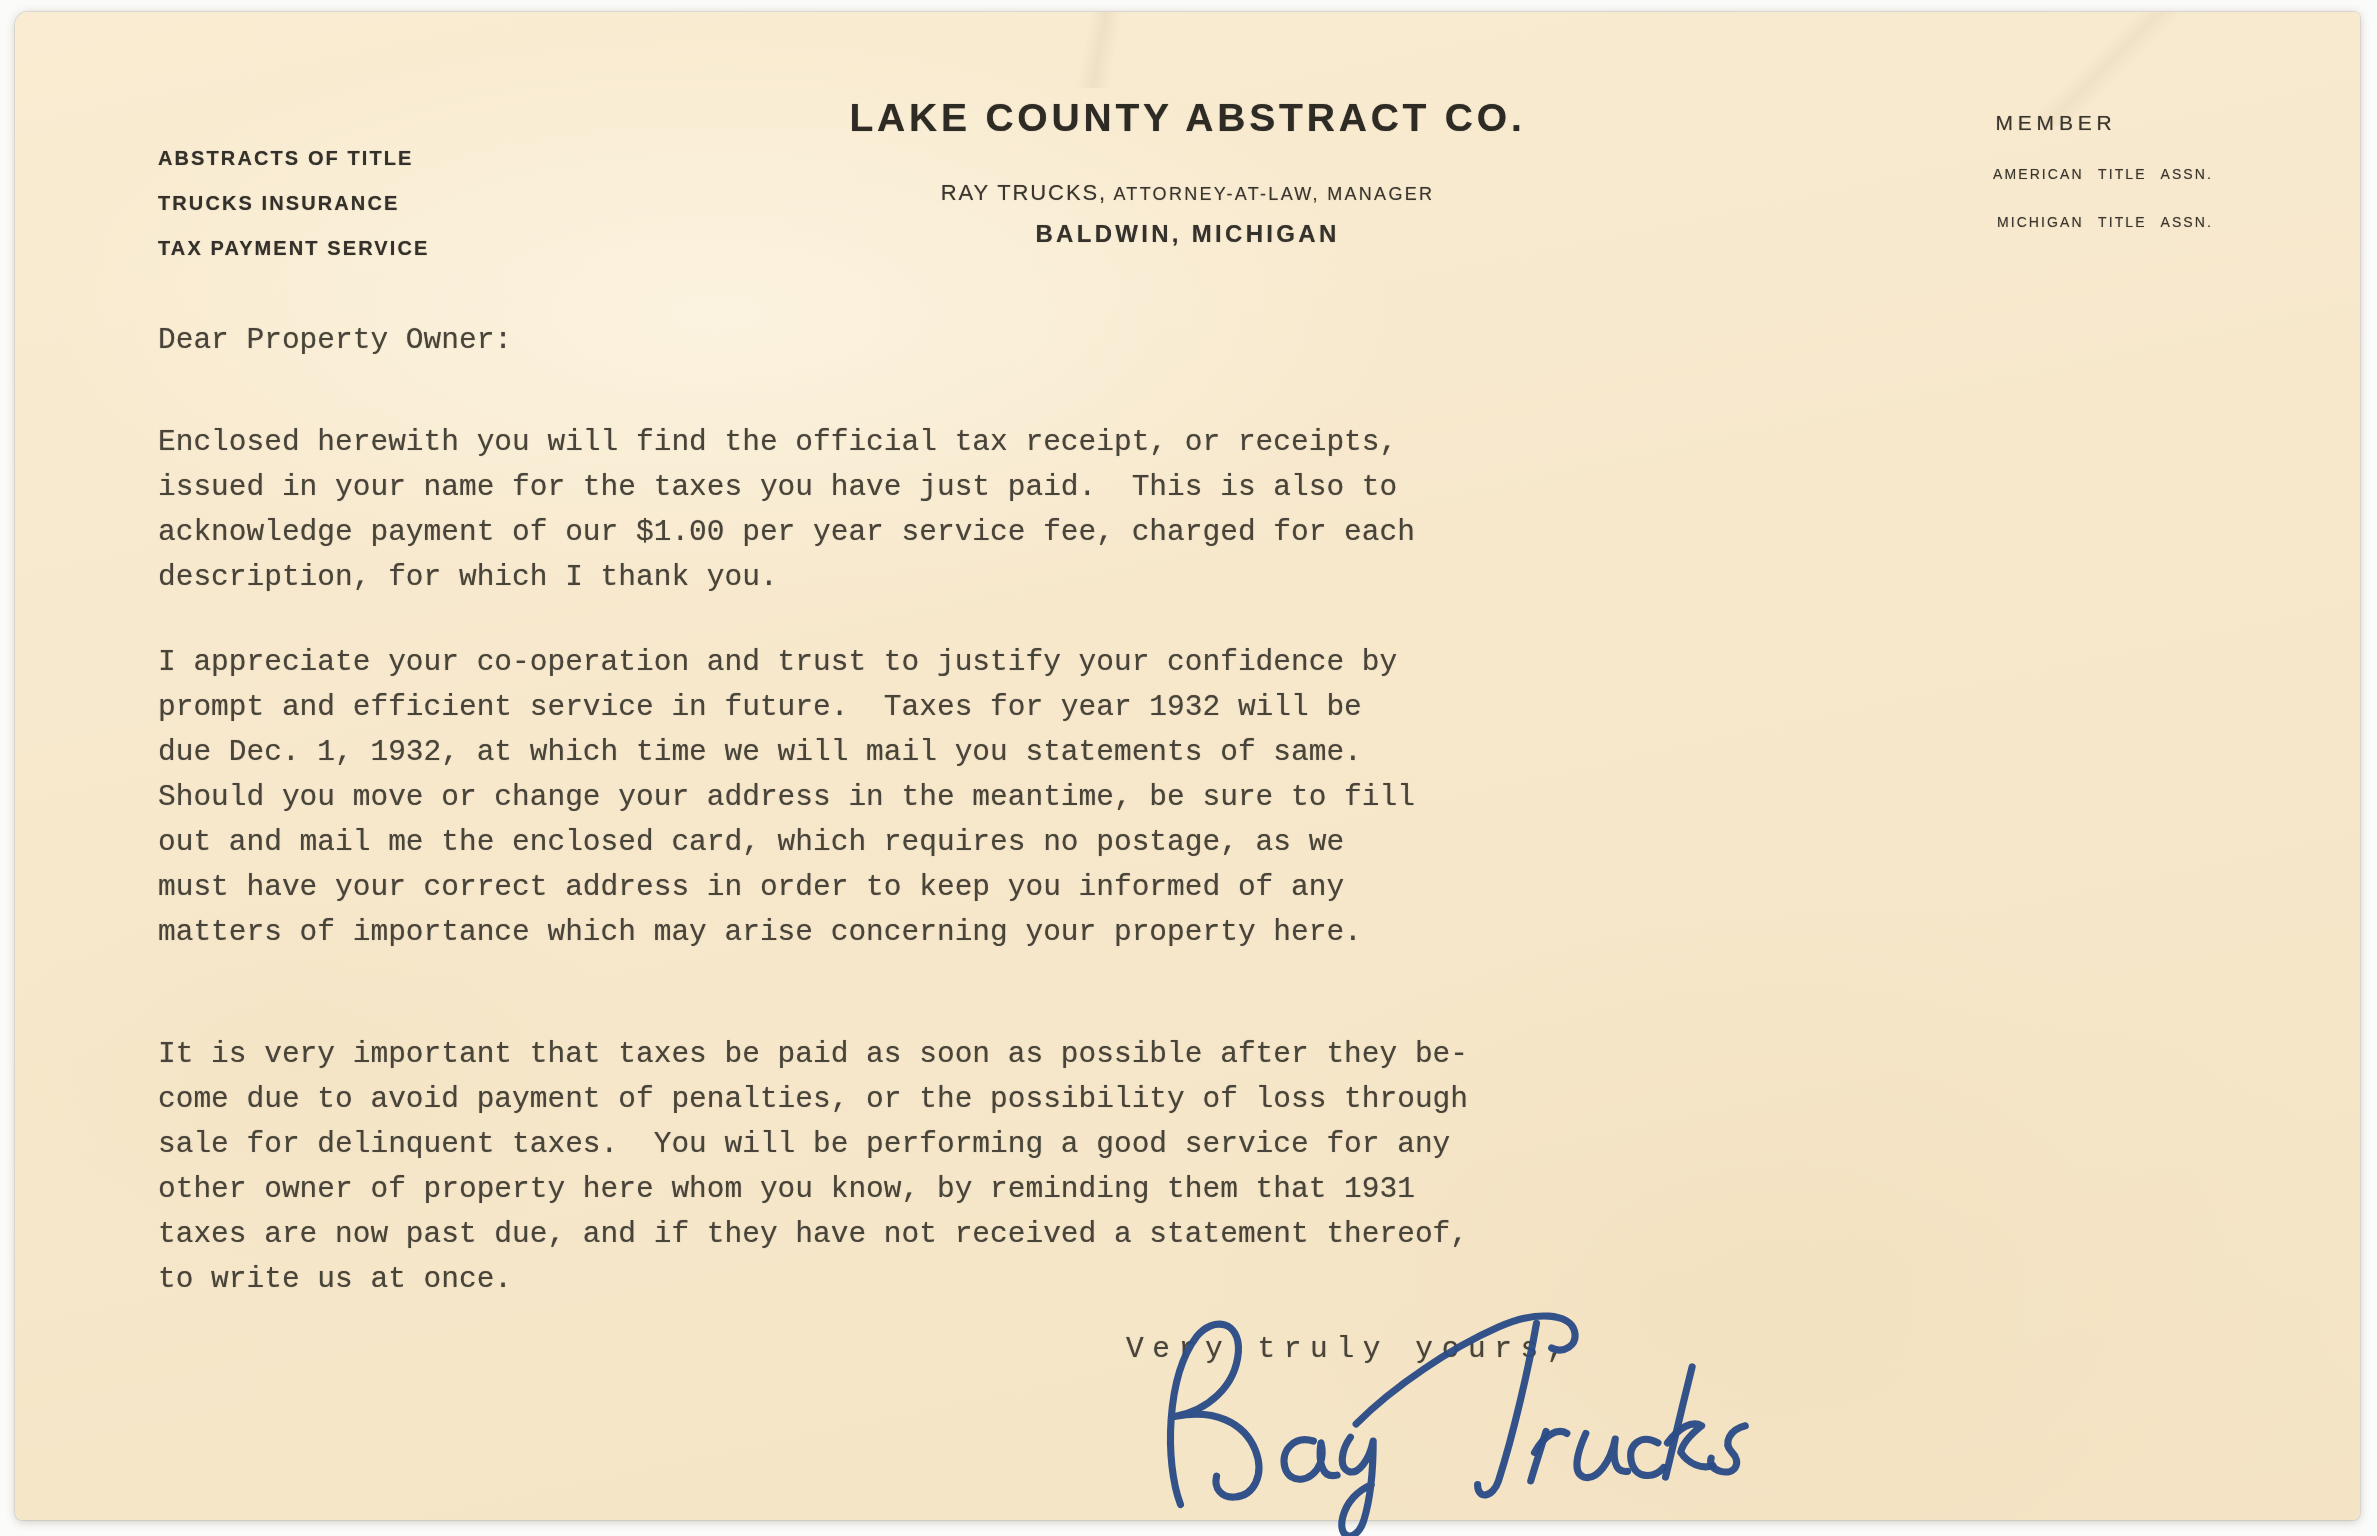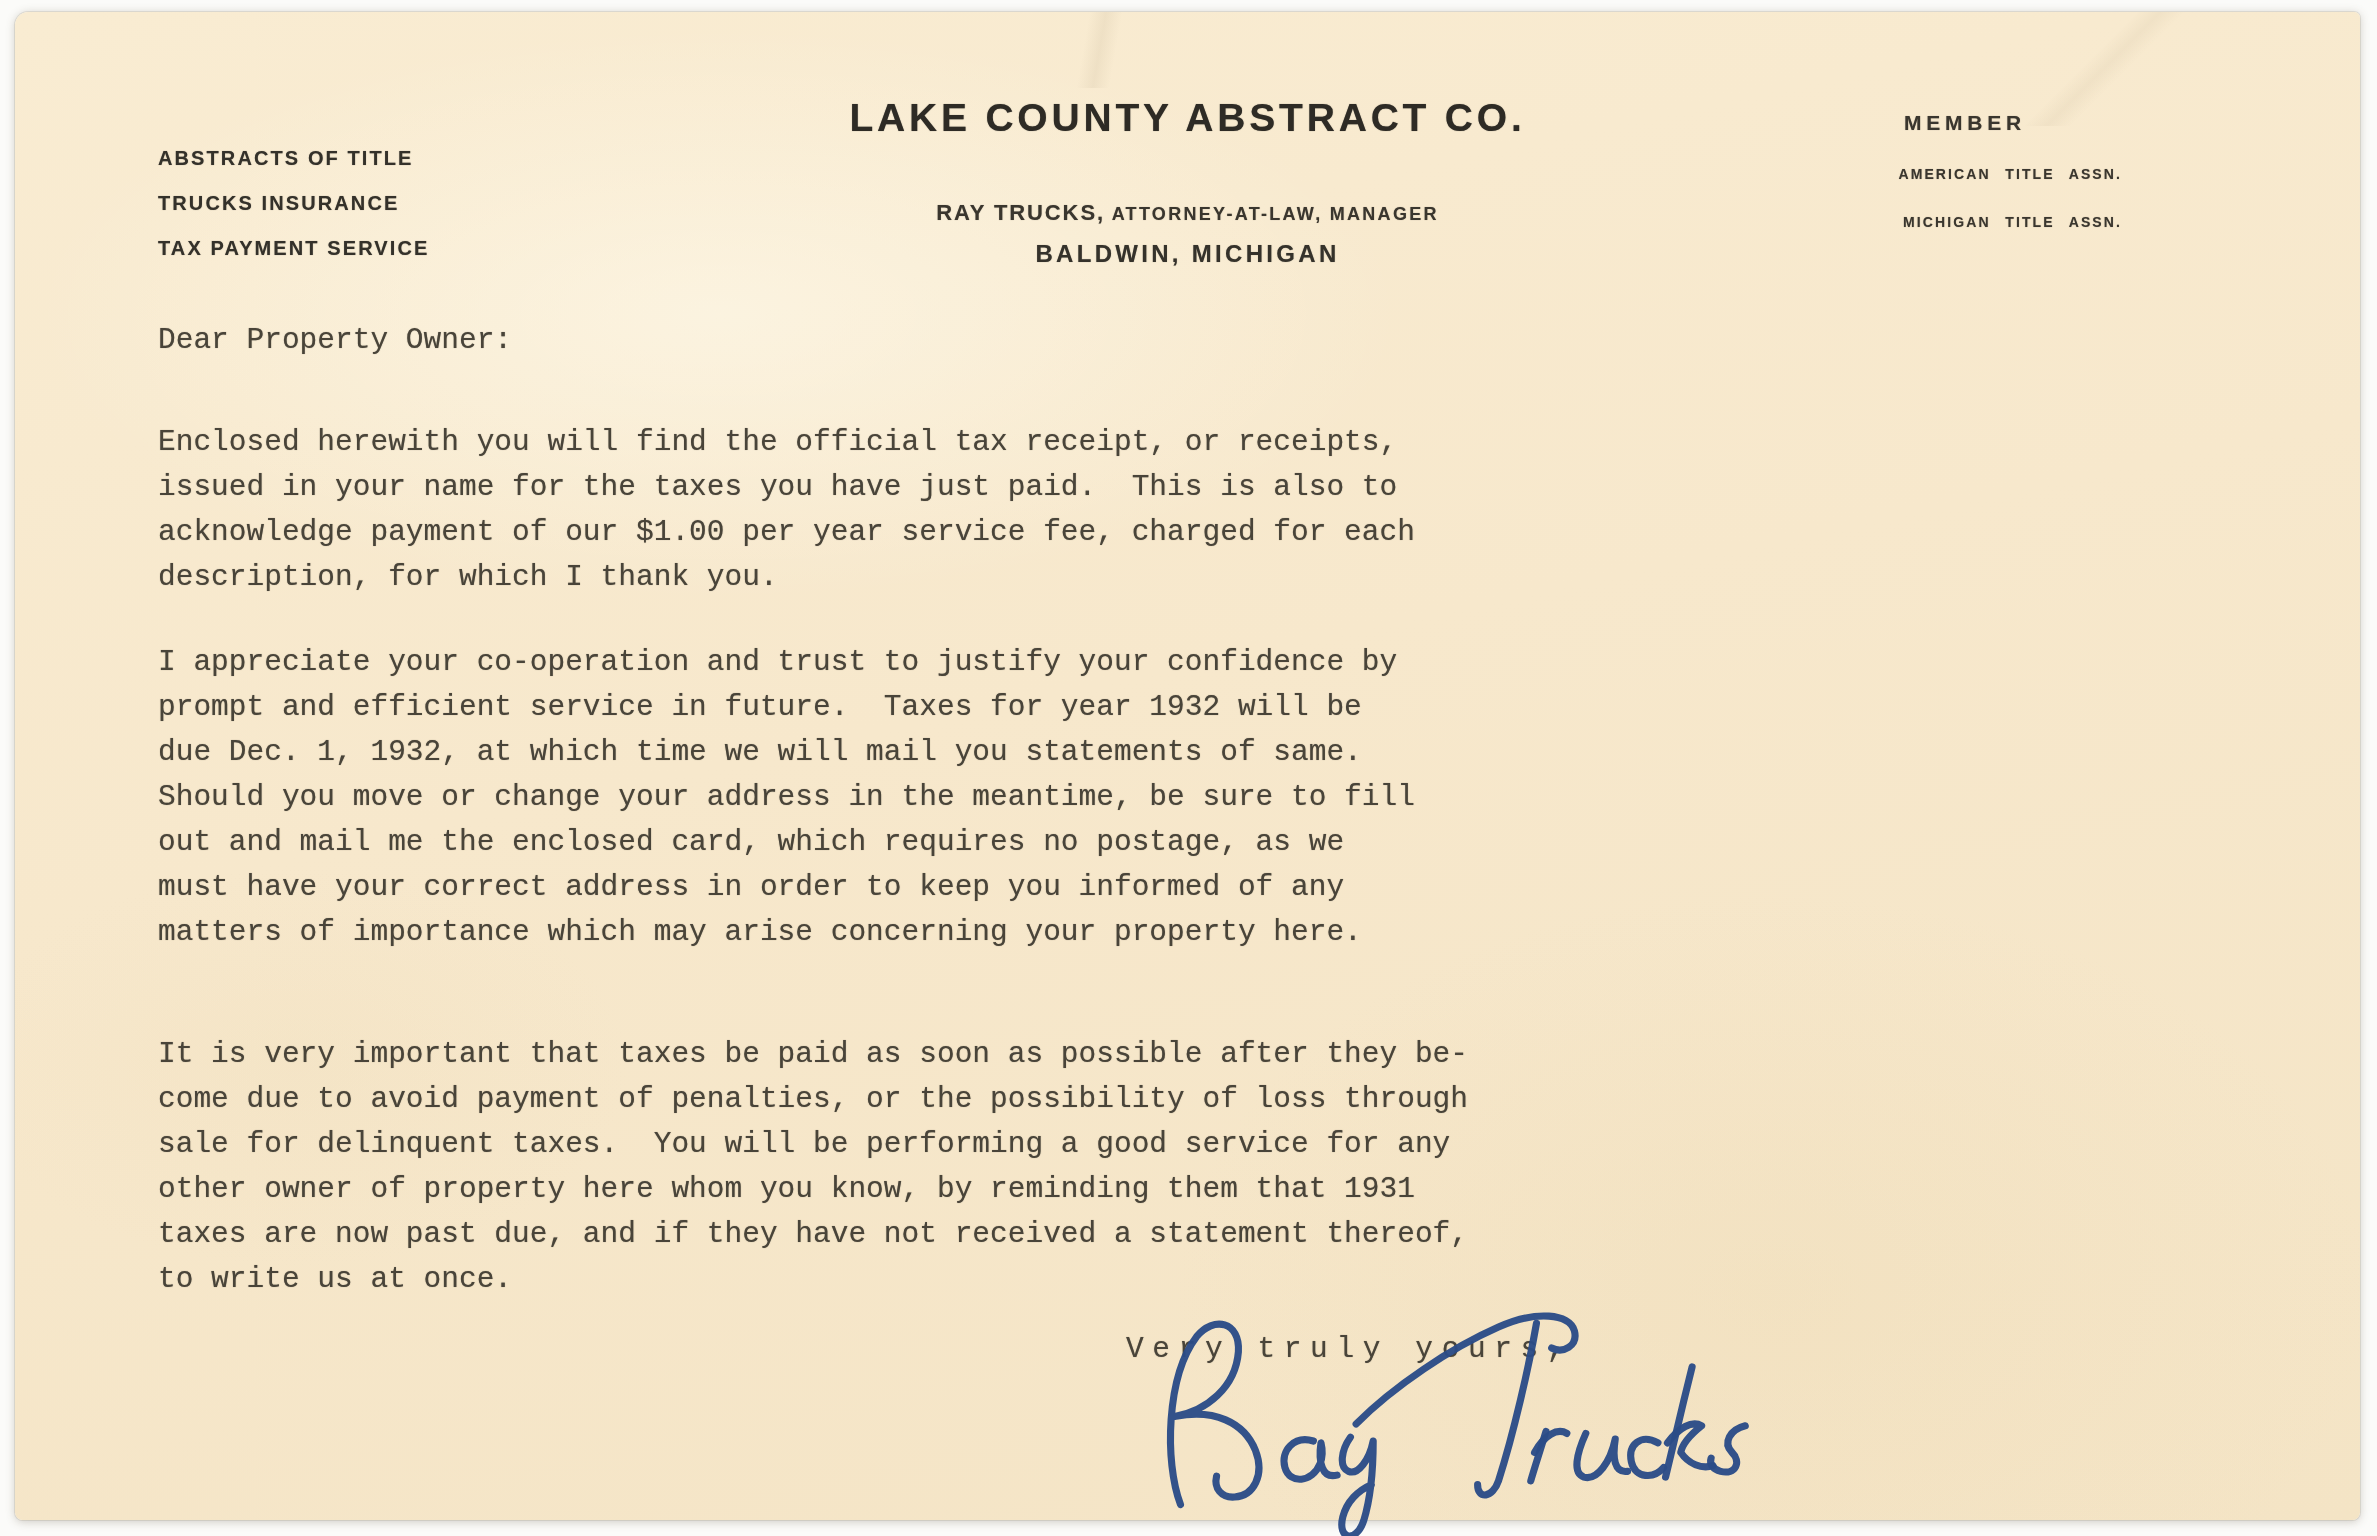--- a/index.html
+++ b/index.html
@@ -43,33 +43,33 @@
   .lh-center{
     position:absolute; left:238px; right:238px; top:80px;
     text-align:center;
   }
   .lh-company{
     font-size:39px; letter-spacing:3.8px; font-weight:bold; color:#2e2b25;
     text-shadow:0 0 1px rgba(46,43,37,0.55);
     margin:4px;
   }
   .lh-manager{
-    margin-top:60px;
-    font-size:22px; letter-spacing:1.9px; font-weight:bold; color:#3a362e;
+    margin-top:40px;
+    font-size:22px; letter-spacing:1.9px; font-weight:normal; color:#3a362e;
     text-shadow:0 0 1px rgba(58,54,46,0.45);
   }
   .lh-manager .rest{font-size:18px; letter-spacing:2.3px;}
   .lh-location{
     margin-top:13.3px;
     font-size:24px; letter-spacing:3.3px; font-weight:bold; color:#35322b;
     text-shadow:0 0 1px rgba(53,50,43,0.45);
   }
   .lh-member{
-    position:absolute; left:1793px; top:99px; width:314px;
-    text-align:center; font-weight:bold; color:#3a362e;
+    position:absolute; left:1884px; top:99px; width:314px;
+    text-align:center; font-weight:normal; color:#3a362e;
     text-shadow:0 0 1px rgba(58,54,46,0.45);
   }
   .lh-member .member-title{
     font-size:21px; letter-spacing:4.8px; margin-bottom:15px; display:block;
   }
   .lh-member .assn{
     font-size:14px; letter-spacing:2.1px; word-spacing:8.6px;
     line-height:48px; display:block; text-align:right; padding-left:7.6px;
   }
   

